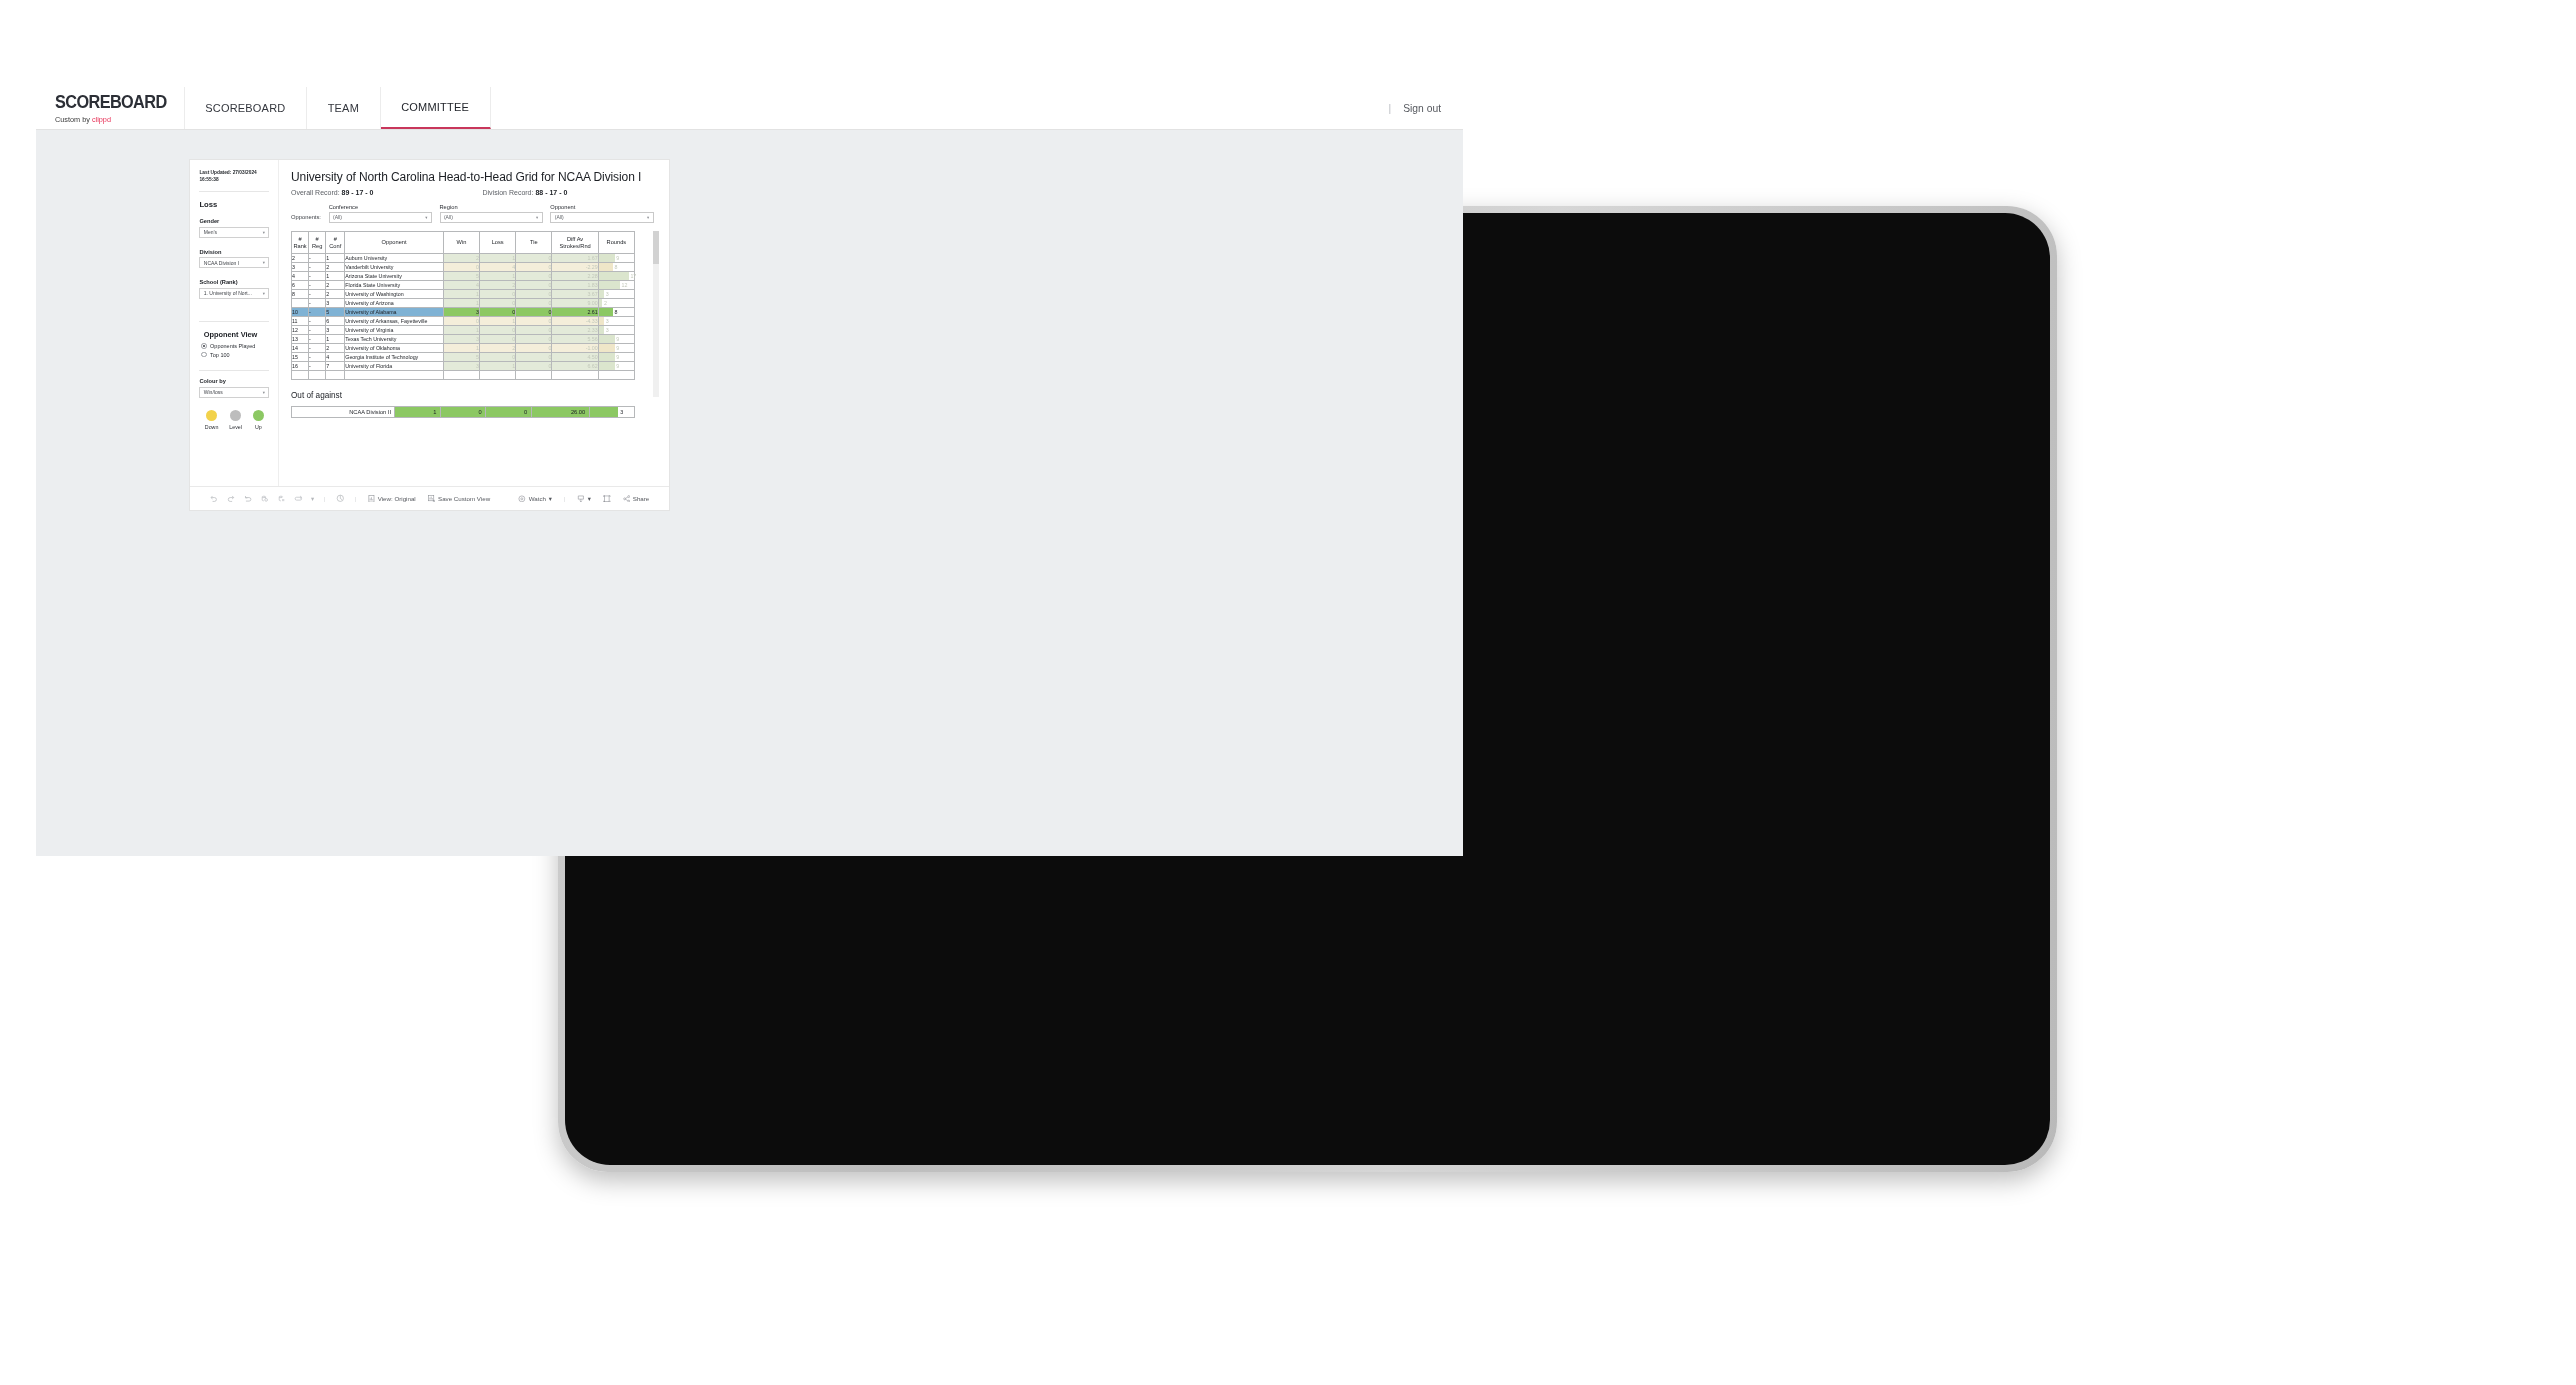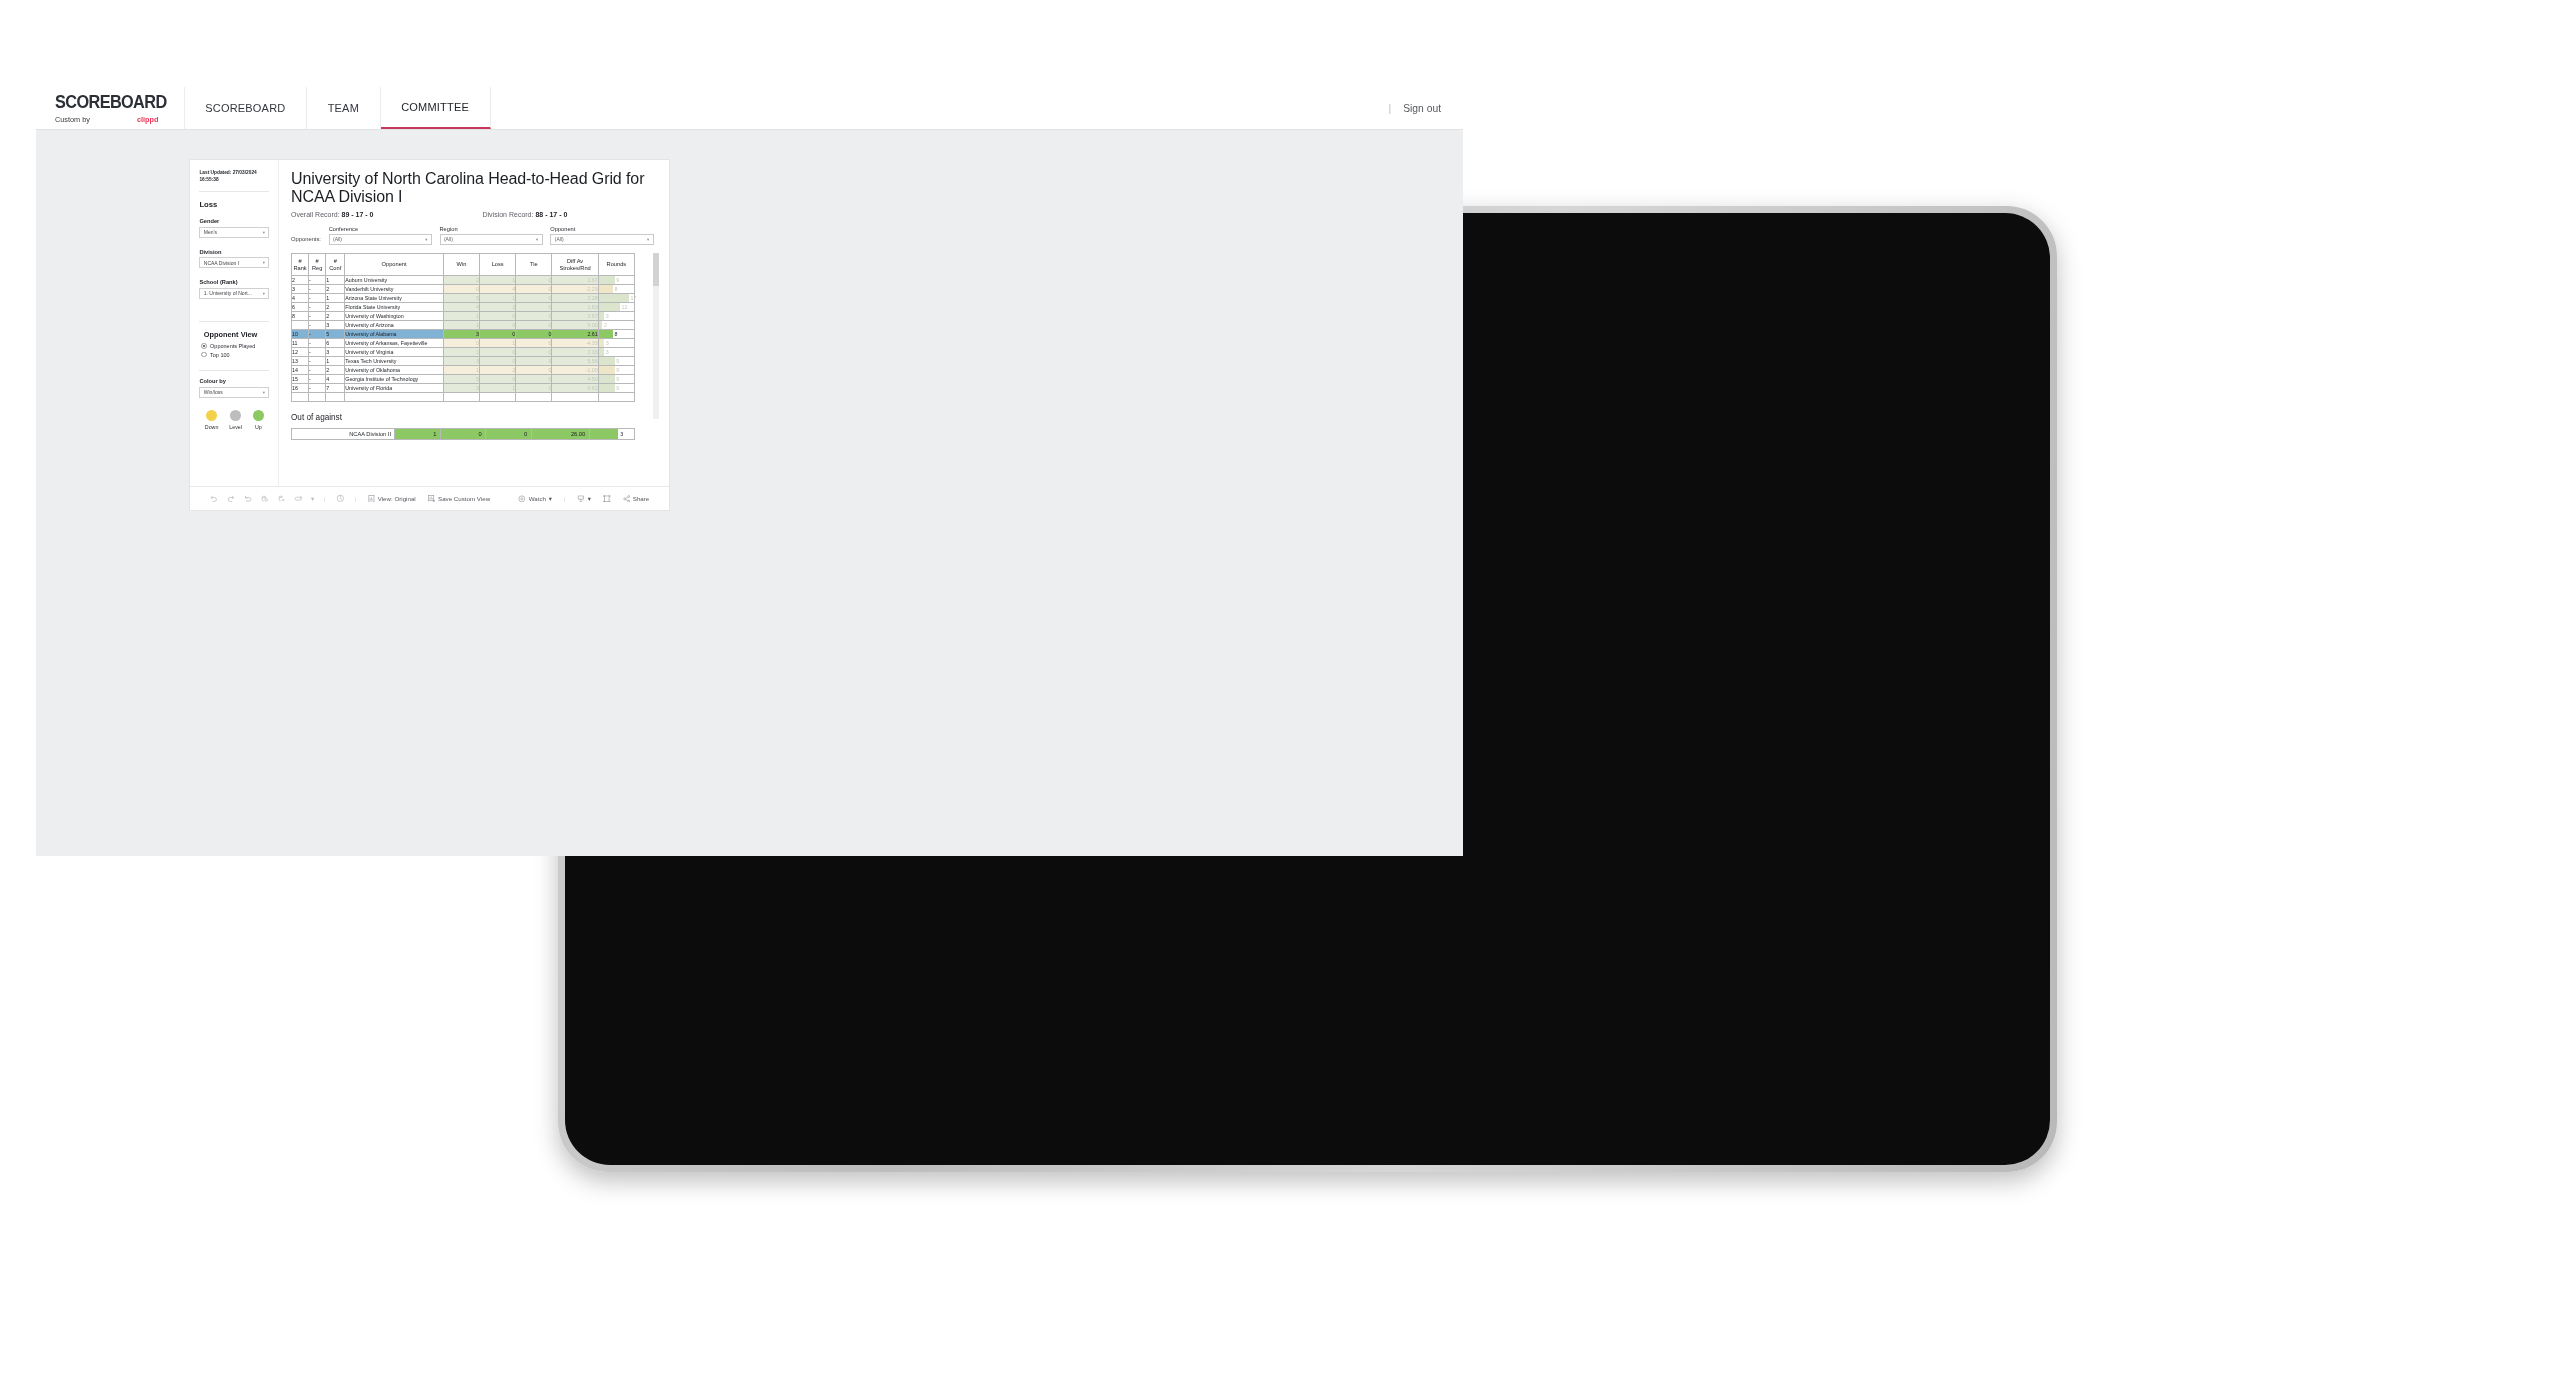--- a/index.html
+++ b/index.html
@@ -65,21 +65,21 @@
     display: flex;
     align-items: stretch;
   }
   .brand { display:flex; flex-direction:column; justify-content:center; padding: 0 17px 0 19px; border-right:0.9px solid #ececec;}
   .brand-title {
     font-size: 16.3px; font-weight: 700; letter-spacing: -0.6px;
     color: #2c2f36; font-family: "Liberation Sans", sans-serif;
     transform: scaleY(1.18); transform-origin: left center;
   }
   .brand-sub { font-size: 7.3px; color:#3a3a3a; margin-top: 4.3px; }
-  .brand-sub .clippd { color:#e8355a; font-weight:700;margin-left:45px; }
+  .brand-sub .clippd { color:#e8355a; font-weight:400; }
 
   .topnav { display:flex; align-items:stretch; }
   .topnav .item {
     display:flex; align-items:center;
     padding: 0 20.6px;
     font-size: 11px; color:#33363d; letter-spacing: 0.2px;
     border-right: 0.9px solid #ececec;
     cursor:pointer;
   }
   .topnav .item.active { border-bottom: 2.6px solid #c8365b; color:#22252b; }
@@ -128,21 +128,21 @@
   }
   .radio.on::after { content:""; width:2.6px;height:2.6px;border-radius:50%;background:#3b3e44; }
   .radio-lab { font-size: 5.5px; color:#2a2d33; }
   .legend { display:flex; justify-content:space-around; margin-top: 12px; }
   .legend .lg { display:flex; flex-direction:column; align-items:center; gap:3.4px; }
   .legend .dot { width:11px;height:11px;border-radius:50%; }
   .legend .lab { font-size:5.3px; color:#2a2d33; }
 
   
   .main { flex:1; padding: 10.3px 15.5px 0 12px; min-width:0; position:relative; }
-  .viz-title { font-size: 16px; color:#1c1f24; font-weight:400; letter-spacing:-0.1px; }
+  .viz-title { font-size: 12px; color:#1c1f24; font-weight:400; letter-spacing:-0.1px; }
   .records { display:flex; margin-top: 5.2px; font-size: 7px; color:#5d6066; }
   .records .rec { }
   .records .rec b { color:#1c1f24; font-weight:700; }
   .records .rec.second { margin-left: 109px; }
   .filters { display:flex; align-items:flex-end; margin-top: 7.7px; gap: 7.7px; }
   .filters .oplabel { font-size: 5.8px; color:#3a3d43; padding-bottom:2.6px; }
   .fgroup { width: 108px; }
   .fgroup .flabel { font-size: 5.7px; color:#2a2d33; margin-bottom:2.1px; }
   .fbox {
     height: 10.3px; border:0.9px solid #c9c9c9; background:#fff;

